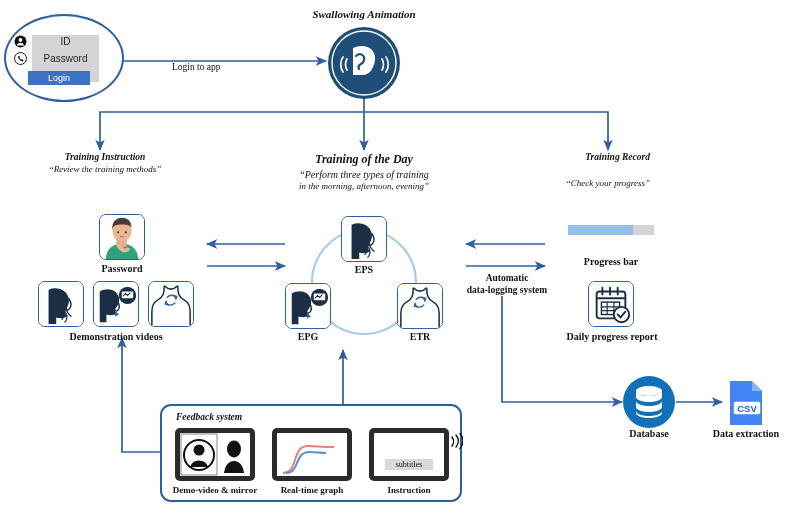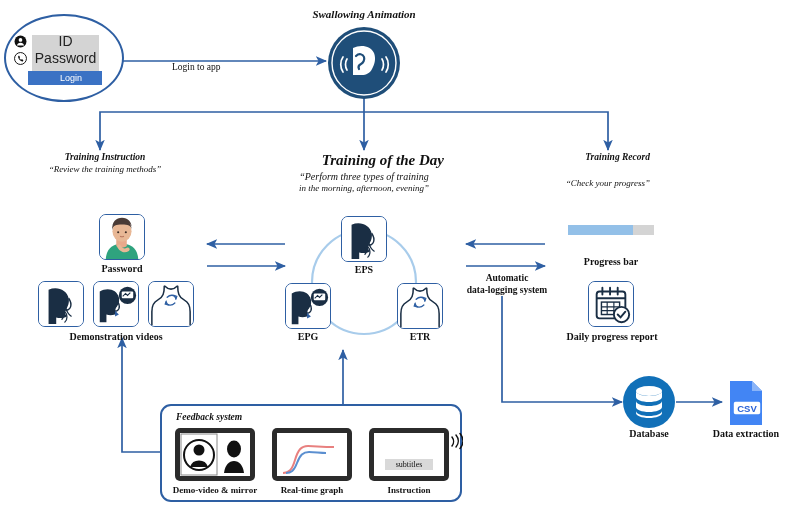--- a/index.html
+++ b/index.html
@@ -6,21 +6,21 @@
   body{width:795px;height:509px;position:relative;overflow:hidden;
        font-family:"Liberation Serif", serif;color:#111;}
   .abs{position:absolute;}
   .lbl{position:absolute;text-align:center;font-weight:bold;font-size:10px;
        line-height:12px;color:#111;}
   .title-it{font-style:italic;font-weight:bold;}
   
   #login-circle{left:4px;top:14px;width:116px;height:84px;border:2.2px solid #2E5FA3;
      border-radius:50%/50%;background:#fff;}
   .field{position:absolute;height:30px;background:#d4d4d4;border:0;
-     font-family:"Liberation Sans",sans-serif;font-size:14px;color:#222;
+     font-family:"Liberation Sans",sans-serif;font-size:10px;color:#222;
      text-align:center;line-height:13px;}
   .login-btn{position:absolute;height:14px;background:#3B72C4;color:#fff;
      font-family:"Liberation Sans",sans-serif;font-size:9px;text-align:center;
      line-height:14px;border:0;cursor:pointer;}
   .ic-sm{position:absolute;width:13px;height:13px;}
   
   .tile{position:absolute;background:#fff;border:1.6px solid #2E5FA3;border-radius:7px;
         box-sizing:border-box;overflow:hidden;}
   
   #wires{position:absolute;left:0;top:0;width:795px;height:509px;pointer-events:none;}
@@ -77,21 +77,21 @@
     <circle cx="12" cy="12" r="11" fill="#111"></circle>
     <circle cx="12" cy="9" r="3.4" fill="#fff"></circle>
     <path d="M5.2 19.5a7 7 0 0 1 13.6 0z" fill="#fff"></path>
   </svg>
   <svg class="ic-sm" style="left:8px;top:36px;" viewBox="0 0 24 24">
     <circle cx="12" cy="12" r="11" fill="none" stroke="#111" stroke-width="1.8"></circle>
     <path d="M8 7.4c.9-.7 1.7-.3 2.1.4l.9 1.6c.3.6.1 1-.4 1.4l-.6.5c.5 1.4 1.6 2.6 3 3.2l.5-.6c.4-.5.8-.6 1.4-.3l1.6.9c.7.4 1 1.2.4 2.1-1.2 1.7-3.8.9-6-1.2S6.6 8.8 8 7.4z" fill="#111"></path>
   </svg>
   <div class="field" style="left:26px;top:19px;width:67px;">ID</div>
   <div class="field" style="left:26px;top:36px;width:67px;">Password</div>
-  <div class="login-btn" style="left:22px;top:55px;width:62px;padding-left:12px;">Login</div>
+  <div class="login-btn" style="left:22px;top:55px;width:62px;">Login</div>
 </div>
 
 <div class="abs" style="left:172px;top:62px;width:110px;text-align:left;font-size:9.5px;">Login to app</div>
 
 <div class="abs title-it" style="left:278px;top:8px;width:172px;text-align:center;font-size:11px;">Swallowing Animation</div>
 
 <svg class="abs" style="left:327px;top:26px;width:74px;height:74px;" viewBox="0 0 74 74">
   <circle cx="37" cy="37" r="36" fill="#1F4E79"></circle>
   <circle cx="37" cy="37" r="32" fill="none" stroke="#fff" stroke-width="1.4"></circle>
   <path d="M26 22c8-4 18-2 21 5 2 5 1 11-2 16-2 4-6 6-10 6h-9V34c0-5 0-10 0-12z" fill="#ffffff"></path>
@@ -103,21 +103,21 @@
     <path d="M59 31c3 4 3 11 0 15"></path>
   </g>
 </svg>
 
 <div class="abs" style="left:30px;top:152px;width:150px;text-align:center;">
   <div class="title-it" style="font-size:9.5px;">Training Instruction</div>
   <div style="font-style:italic;font-size:9px;margin-top:2px;">“Review the training methods”</div>
 </div>
 
 <div class="abs" style="left:284px;top:152px;width:160px;text-align:center;">
-  <div class="title-it" style="font-size:15px;text-align:right;">Training of the Day</div>
+  <div class="title-it" style="font-size:12px;">Training of the Day</div>
   <div style="font-style:italic;font-size:10px;margin-top:2px;line-height:11.5px;">“Perform three types of training</div>
   <div style="font-style:italic;font-size:9px;line-height:11.5px;">in the morning, afternoon, evening”</div>
 </div>
 
 <div class="abs" style="left:510px;top:152px;width:140px;text-align:right;">
   <div class="title-it" style="font-size:9.5px;">Training Record</div>
   <div style="font-style:italic;font-size:9px;margin-top:16px;">“Check your progress”</div>
 </div>
 
 <div class="tile" style="left:99px;top:214px;width:46px;height:46px;">

